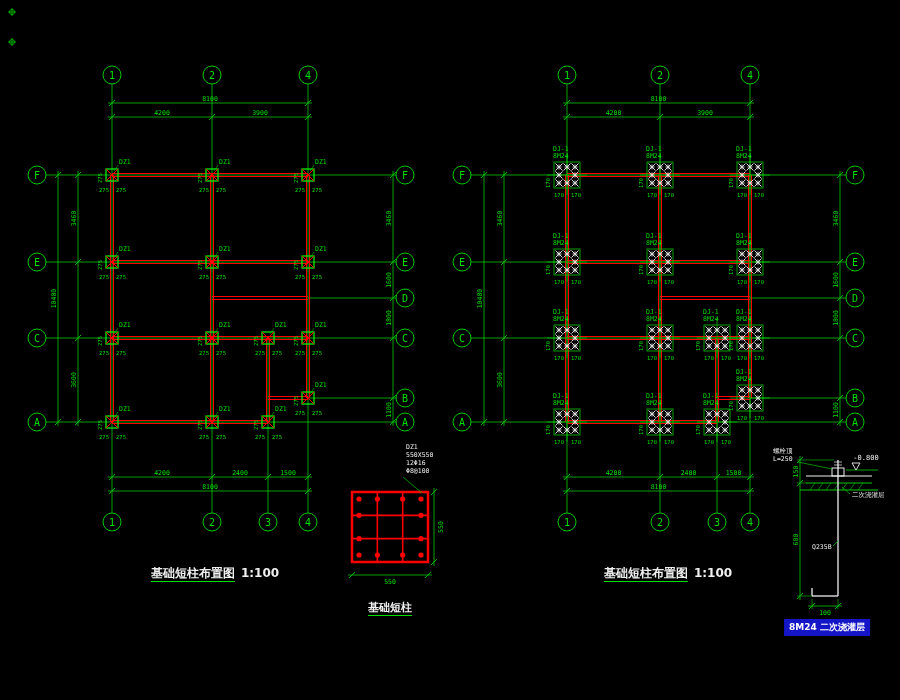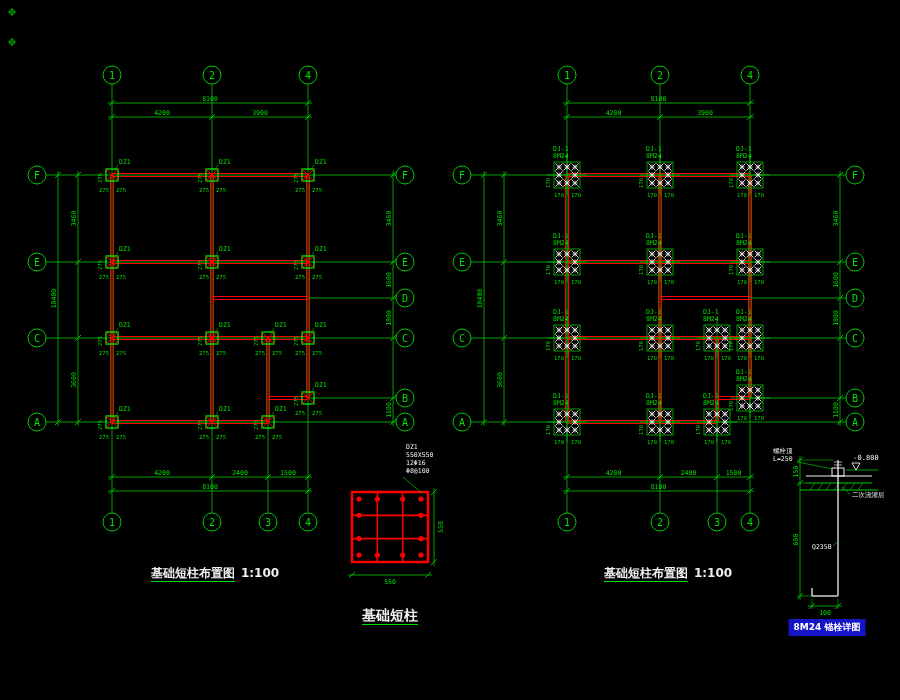--- a/index.html
+++ b/index.html
@@ -3,21 +3,21 @@
 <meta charset="utf-8">
 <style>
   html,body{margin:0;padding:0;background:#000;}
   #stage{position:relative;width:900px;height:700px;background:#000;overflow:hidden;
          font-family:"DejaVu Sans",sans-serif;}
   #drawing{position:absolute;left:0;top:0;}
   .title{position:absolute;color:#f0f0f0;font-weight:bold;font-size:12px;white-space:nowrap;
          transform:translateX(-50%);}
   .title .cn{border-bottom:1px solid #00dd00;padding-bottom:1px;}
   .title .scale{margin-left:6px;}
-  .subtitle{font-size:14px;margin-top:7px;}
+  .subtitle{font-size:11px;}
   .blue-title{position:absolute;transform:translateX(-50%);background:#1515c8;color:#ffffff;
               font-size:9px;font-weight:bold;padding:2px 5px;white-space:nowrap;}
 </style>
 </head>
 <body>
 
 <div id="stage">
   <svg id="drawing" width="900" height="700">
       <g>
         <line x1="8" y1="12" x2="16" y2="12" stroke="#00c800" stroke-width="0.8"></line>
@@ -891,14 +891,14 @@
   </div>
 
   <div class="title" style="left:668px;top:565px;">
     <span class="cn">基础短柱布置图</span><span class="scale">1:100</span>
   </div>
 
   <div class="title subtitle" style="left:390px;top:600px;">
     <span class="cn">基础短柱</span>
   </div>
 
-  <div class="blue-title" style="left:827px;top:619px;">8M24 锚栓详图</div>
+  <div class="blue-title" style="left:827px;top:619px;">8M24 二次浇灌层</div>
 </div>
 
 </body></html>

